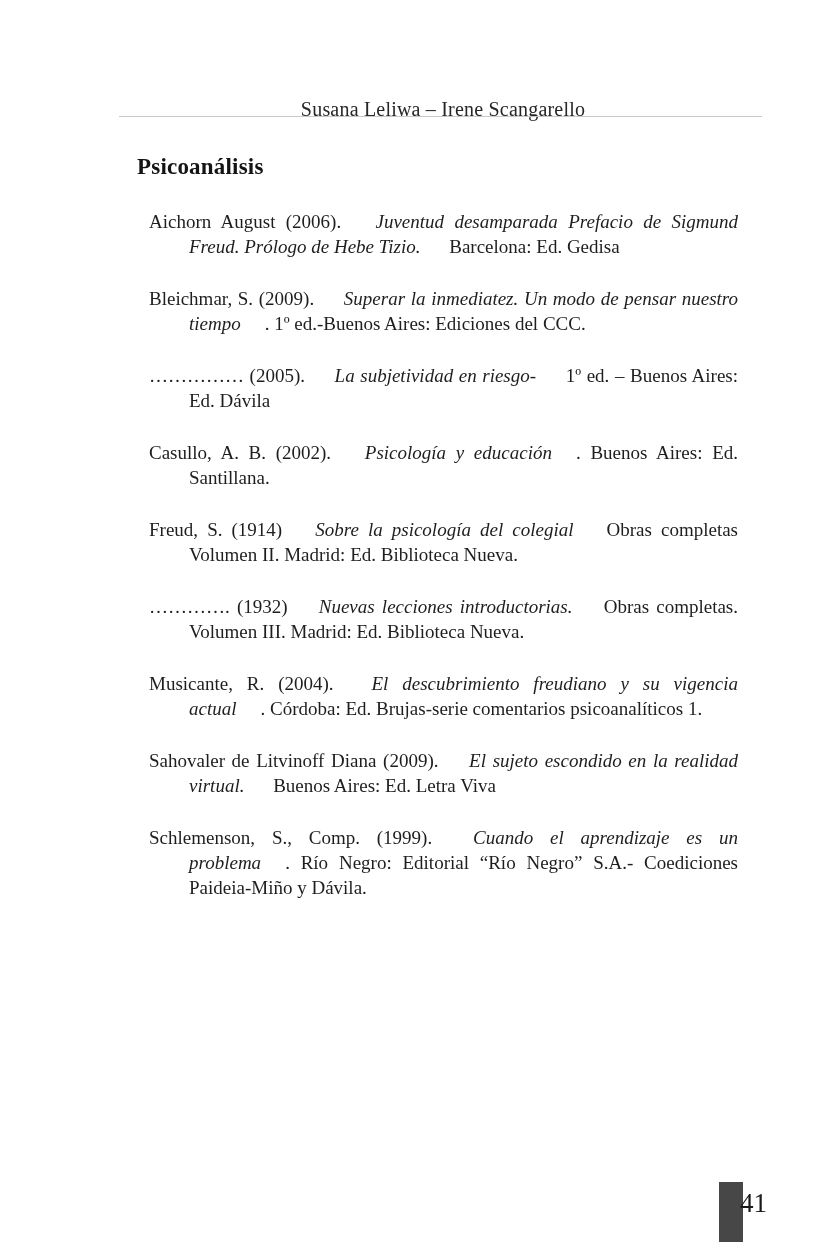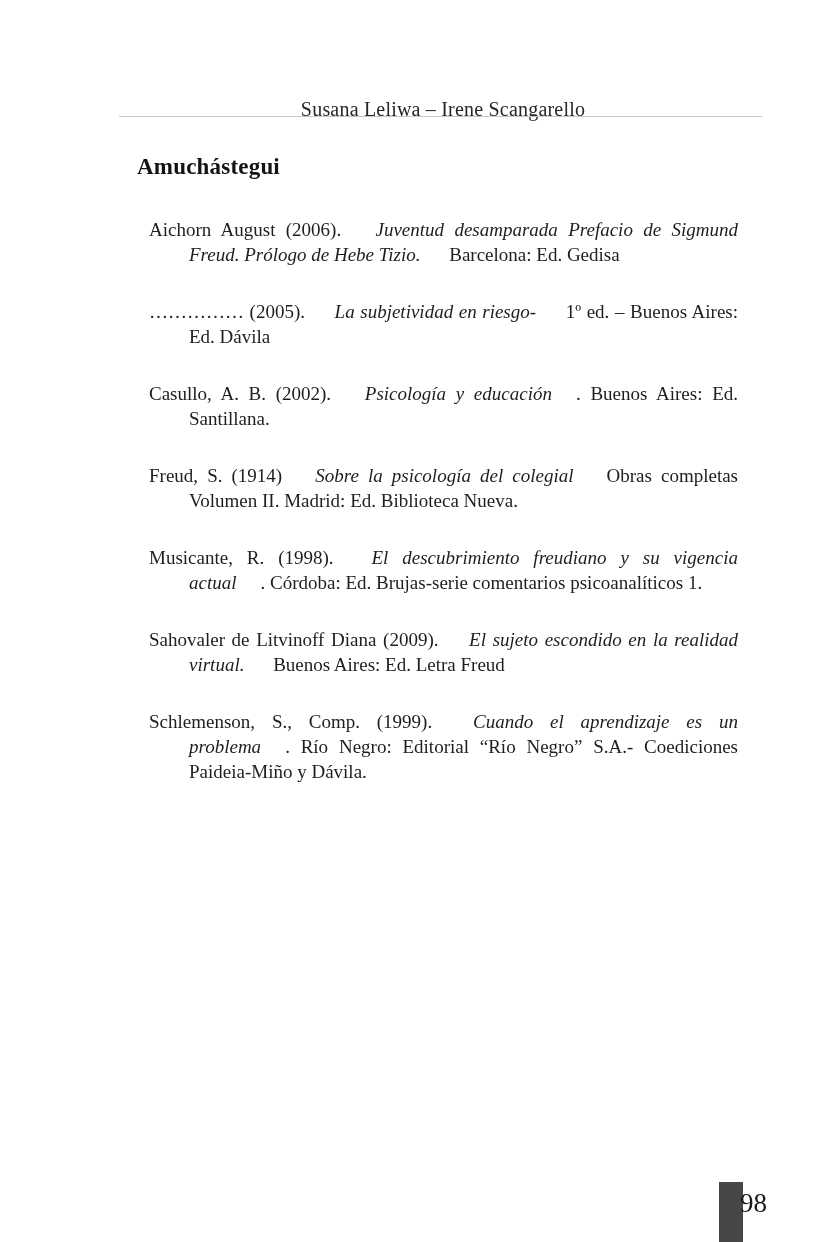--- a/index.html
+++ b/index.html
@@ -44,21 +44,21 @@
   .bib {
     position: absolute;
     top: 161px;
     left: 101px;
     width: 637px;
     font-size: 19px;
     line-height: 25px;
     text-align: justify;
   }
   .bib p.entry {
-    margin: 8px 0 3px 0;
+    margin: 0 0 3px 0;
     padding-left: 52px;
     text-indent: -52px;
   }
   .bib em { font-style: italic; }
   .folio-rule {
     position: absolute;
     left: 695px;
     top: 1158px;
     width: 2px;
     height: 84px;
@@ -74,29 +74,31 @@
 </style>
 </head>
 <body>
 
 <div class="page">
 
   <div class="running-head">Susana Leliwa – Irene Scangarello</div>
 
   <div class="head-rule"></div>
 
-  <h1 class="section-title">Amuchástegui</h1>
+  <h1 class="section-title">Psicoanálisis</h1>
 
   <div class="bib">
       <p class="entry"><span>Aichorn August (2006). </span><em>Juventud desamparada Prefacio de Sigmund Freud. Prólogo de Hebe Tizio.</em><span> Barcelona: Ed. Gedisa</span></p>
+      <p class="entry"><span>Bleichmar, S. (2009). </span><em>Superar la inmediatez. Un modo de pensar nuestro tiempo</em><span>. 1º ed.-Buenos Aires: Ediciones del CCC.</span></p>
       <p class="entry"><span>…………… (2005). </span><em>La subjetividad en riesgo-</em><span> 1º ed. – Buenos Aires: Ed. Dávila</span></p>
       <p class="entry"><span>Casullo, A. B. (2002). </span><em>Psicología y educación</em><span>. Buenos Aires: Ed. Santillana.</span></p>
       <p class="entry"><span>Freud, S. (1914) </span><em>Sobre la psicología del colegial</em><span> Obras completas Volumen II. Madrid: Ed. Biblioteca Nueva.</span></p>
-      <p class="entry"><span>Musicante, R. (1998). </span><em>El descubrimiento freudiano y su vigencia actual</em><span>. Córdoba: Ed. Brujas-serie comentarios psicoanalíticos 1.</span></p>
-      <p class="entry"><span>Sahovaler de Litvinoff Diana (2009). </span><em>El sujeto escondido en la realidad virtual.</em><span> Buenos Aires: Ed. Letra Freud</span></p>
+      <p class="entry"><span>…………. (1932) </span><em>Nuevas lecciones introductorias.</em><span> Obras completas. Volumen III. Madrid: Ed. Biblioteca Nueva.</span></p>
+      <p class="entry"><span>Musicante, R. (2004). </span><em>El descubrimiento freudiano y su vigencia actual</em><span>. Córdoba: Ed. Brujas-serie comentarios psicoanalíticos 1.</span></p>
+      <p class="entry"><span>Sahovaler de Litvinoff Diana (2009). </span><em>El sujeto escondido en la realidad virtual.</em><span> Buenos Aires: Ed. Letra Viva</span></p>
       <p class="entry"><span>Schlemenson, S., Comp. (1999). </span><em>Cuando el aprendizaje es un problema</em><span>. Río Negro: Editorial “Río Negro” S.A.- Coediciones Paideia-Miño y Dávila.</span></p>
     </div>
 
   <div class="folio-rule"></div>
 
-  <div class="folio-num">98</div>
+  <div class="folio-num">41</div>
 
 </div>
 
 </body></html>

